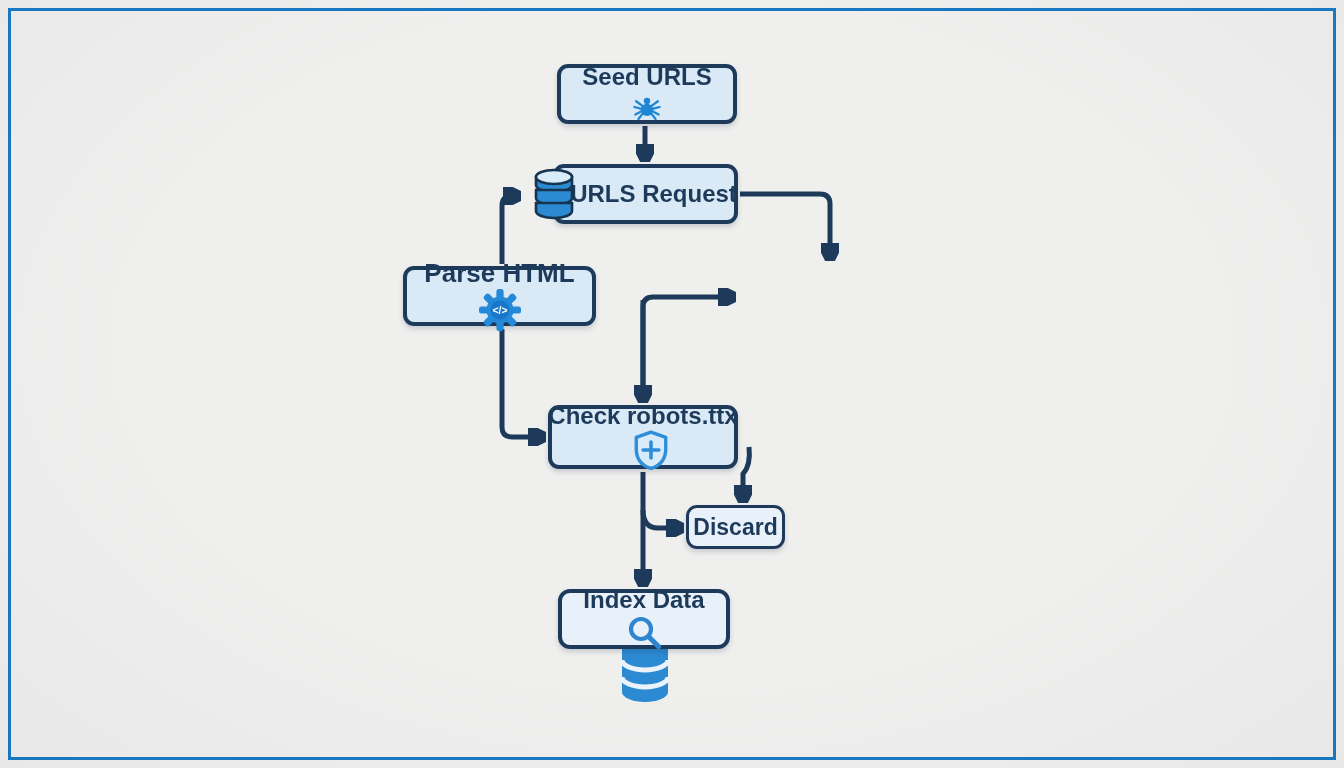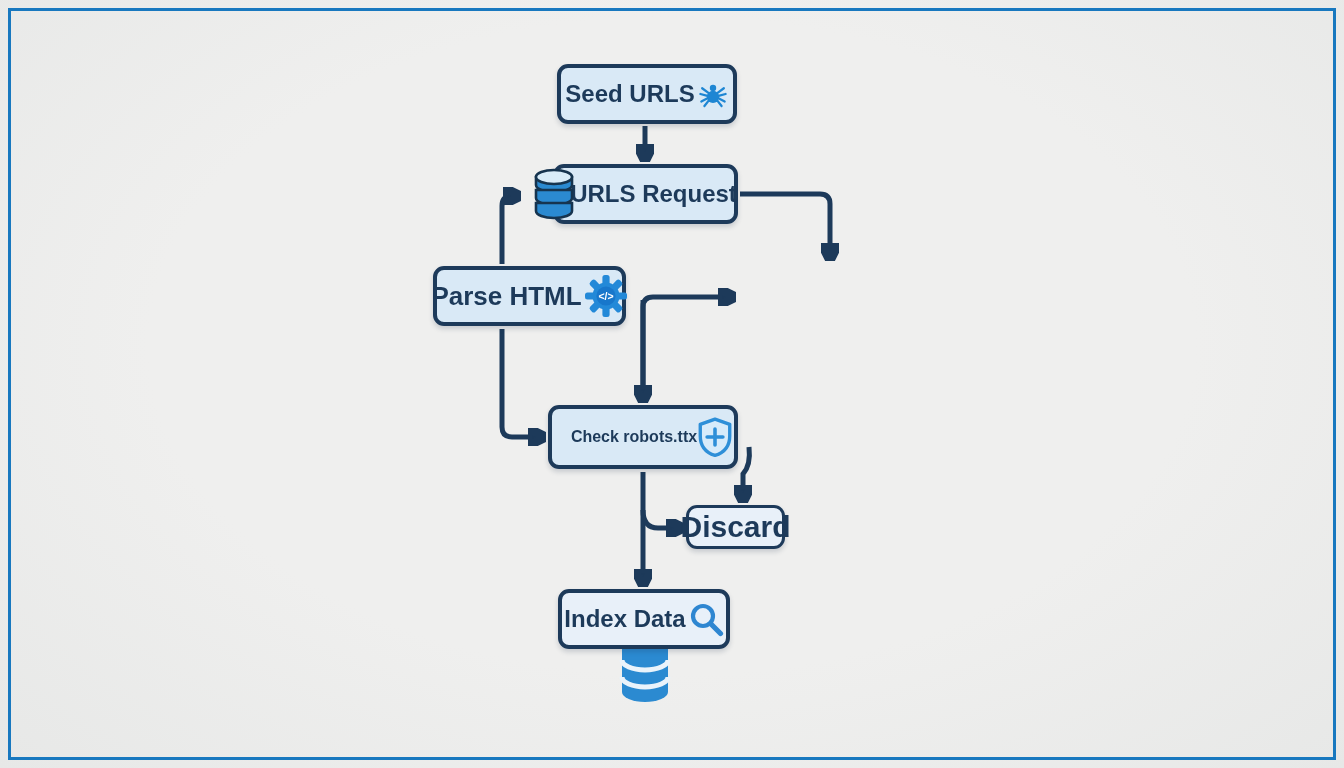--- a/index.html
+++ b/index.html
@@ -10,20 +10,21 @@
   }
   .frame{position:absolute;inset:8px;border:3px solid #1878bf;pointer-events:none;z-index:3;}
   .edges{position:absolute;left:0;top:0;z-index:1;}
   .edges path{stroke:#1d3a5a;stroke-width:5;fill:none;}
   .node{
     position:absolute;box-sizing:border-box;z-index:2;
     background:#d9e9f6;border:4px solid #1d3a5a;border-radius:11px;
     display:flex;align-items:center;justify-content:center;gap:2px;
     color:#1d3a5a;font-weight:bold;font-size:24px;white-space:nowrap;
     box-shadow:0 3px 5px rgba(25,45,70,.18);
+    flex-direction:column;
   }
   .node.light{background:#e8f0f9;}
   .db-badge{position:absolute;left:-27px;top:50%;transform:translateY(-50%);line-height:0;}
   .icon{line-height:0;flex:0 0 auto;}
   .cyl{position:absolute;z-index:1;line-height:0;}
   .lbl{line-height:1;}
 </style>
 </head>
 <body>
 
@@ -80,21 +81,21 @@
       <svg width="48" height="54" viewBox="0 0 48 54">
         <path d="M6 10 V18 a18 7 0 0 0 36 0 V10 Z" fill="#2b8ad1" stroke="#16344f" stroke-width="2.6"></path>
         <path d="M6 23 V31 a18 7 0 0 0 36 0 V23 Z" fill="#2b8ad1" stroke="#16344f" stroke-width="2.6"></path>
         <path d="M6 36 V44 a18 7 0 0 0 36 0 V36 Z" fill="#2b8ad1" stroke="#16344f" stroke-width="2.6"></path>
         <ellipse cx="24" cy="10" rx="18" ry="7" fill="#d9ecf9" stroke="#16344f" stroke-width="2.6"></ellipse>
       </svg>
     </span>
     <span class="lbl">URLS Request</span>
   </div>
 
-  <div class="node" style="left:403px;top:266px;width:193px;height:60px;font-size:26px;margin-left:30px;">
+  <div class="node" style="left:403px;top:266px;width:193px;height:60px;font-size:26px;">
     <span class="lbl">Parse HTML</span>
     <span class="icon">
       <svg width="44" height="44" viewBox="0 0 44 44">
         <g fill="#2389d8">
           <circle cx="22" cy="22" r="13.5"></circle>
           <rect x="18.4" y="1" width="7.2" height="10" rx="2.5"></rect>
           <rect x="18.4" y="1" width="7.2" height="10" rx="2.5" transform="rotate(45 22 22)"></rect>
           <rect x="18.4" y="1" width="7.2" height="10" rx="2.5" transform="rotate(90 22 22)"></rect>
           <rect x="18.4" y="1" width="7.2" height="10" rx="2.5" transform="rotate(135 22 22)"></rect>
           <rect x="18.4" y="1" width="7.2" height="10" rx="2.5" transform="rotate(180 22 22)"></rect>
@@ -102,38 +103,38 @@
           <rect x="18.4" y="1" width="7.2" height="10" rx="2.5" transform="rotate(270 22 22)"></rect>
           <rect x="18.4" y="1" width="7.2" height="10" rx="2.5" transform="rotate(315 22 22)"></rect>
         </g>
         <circle cx="22" cy="22" r="9.6" fill="#1877cb"></circle>
         <text x="22" y="25.8" text-anchor="middle" font-size="10.5" font-weight="bold" fill="#ffffff" font-family="Liberation Sans, sans-serif">&lt;/&gt;</text>
       </svg>
     </span>
   </div>
 
 
-  <div class="node" style="left:548px;top:405px;width:190px;height:64px;font-size:16px;">
+  <div class="node" style="left:548px;top:405px;width:190px;height:64px;font-size:24px;">
     <span class="lbl">Check robots.ttx</span>
     <span class="icon" style="margin-right:-18px;margin-left:-2px;">
       <svg width="36" height="40" viewBox="0 0 34 38">
         <path d="M17 2 L31 7 V18 C31 28 25 34 17 36.5 C9 34 3 28 3 18 V7 Z" fill="#d7ebfa" stroke="#2e8fd8" stroke-width="3.2" stroke-linejoin="round"></path>
         <g stroke="#2e8fd8" stroke-width="3.4" stroke-linecap="round">
           <path d="M17 11.5 V26.5"></path>
             <path d="M9.5 19 H24.5"></path>
         </g>
       </svg>
     </span>
   </div>
 
-  <div class="node light" style="left:686px;top:505px;width:99px;height:44px;font-size:30px;border-width:3.5px;">
+  <div class="node light" style="left:686px;top:505px;width:99px;height:44px;font-size:23px;border-width:3.5px;">
     <span class="lbl">Discard</span>
   </div>
 
-  <div class="node light" style="left:558px;top:589px;width:172px;height:60px;">
+  <div class="node light" style="left:558px;top:589px;width:172px;height:60px;border-radius:12px;">
     <span class="lbl">Index Data</span>
     <span class="icon">
       <svg width="36" height="36" viewBox="0 0 36 36">
         <circle cx="15" cy="15" r="10" fill="none" stroke="#2e86d1" stroke-width="4.2"></circle>
         <path d="M23 23 L32.5 32.5" stroke="#2e86d1" stroke-width="5.2" stroke-linecap="round"></path>
       </svg>
     </span>
   </div>
 </div>
 

